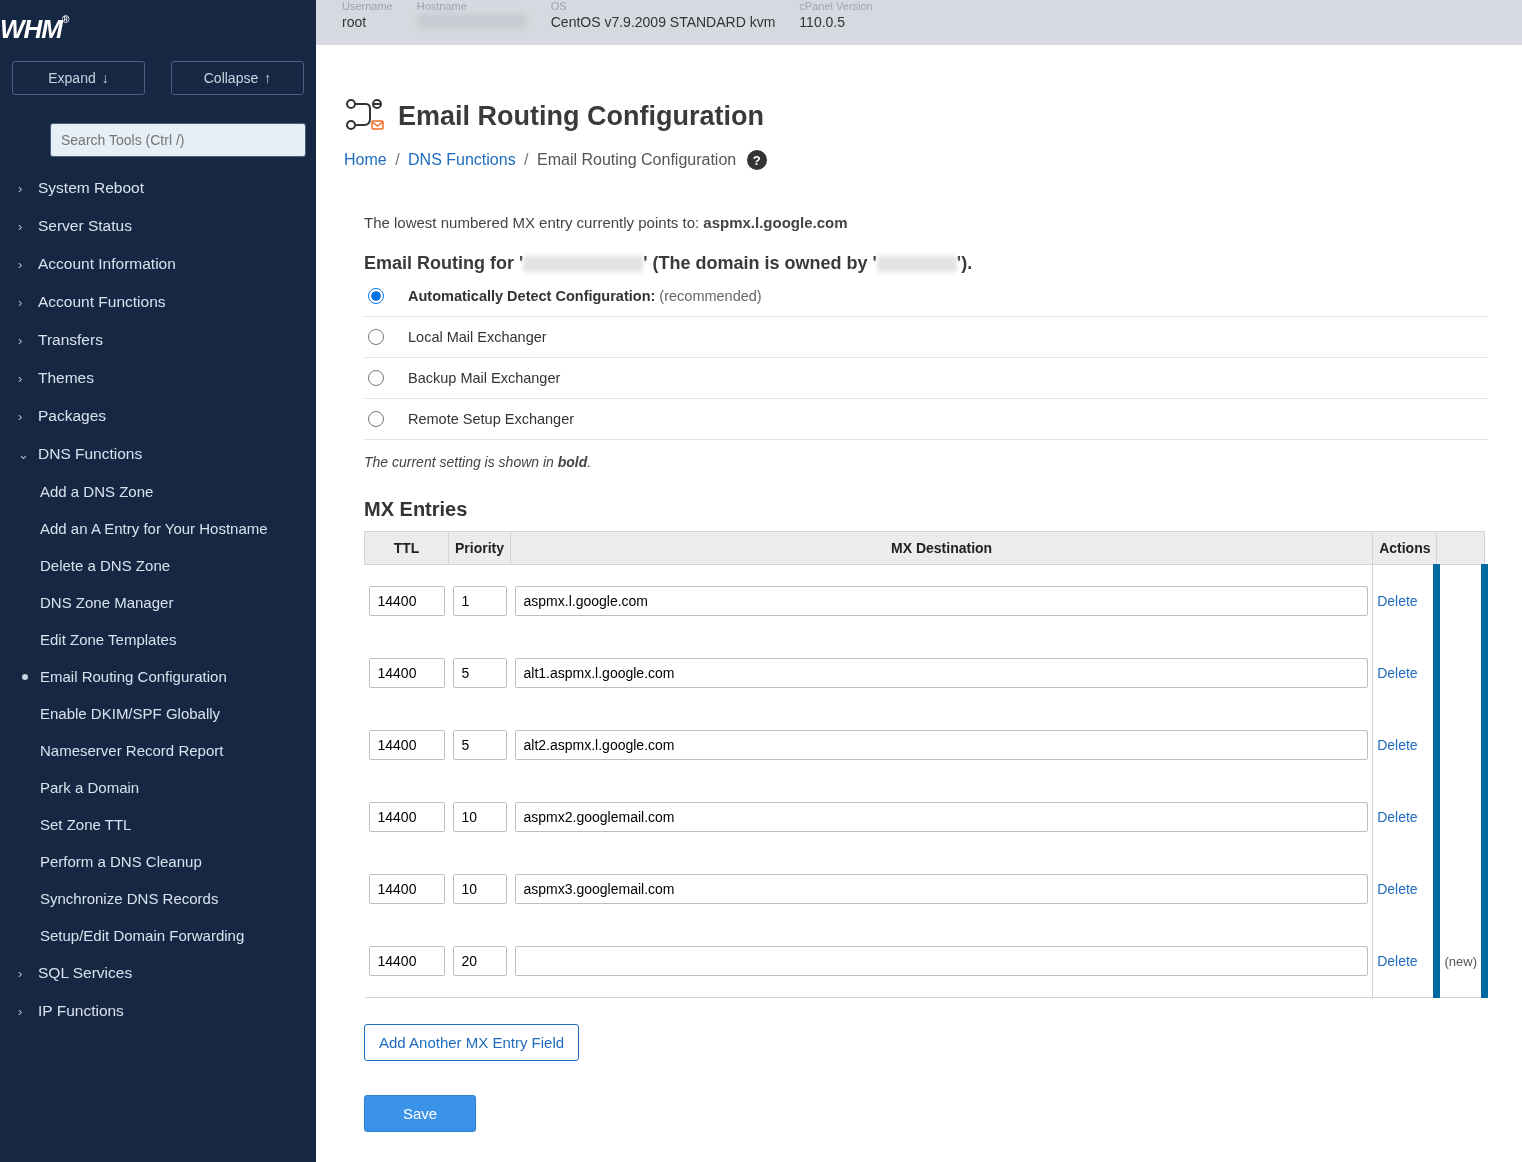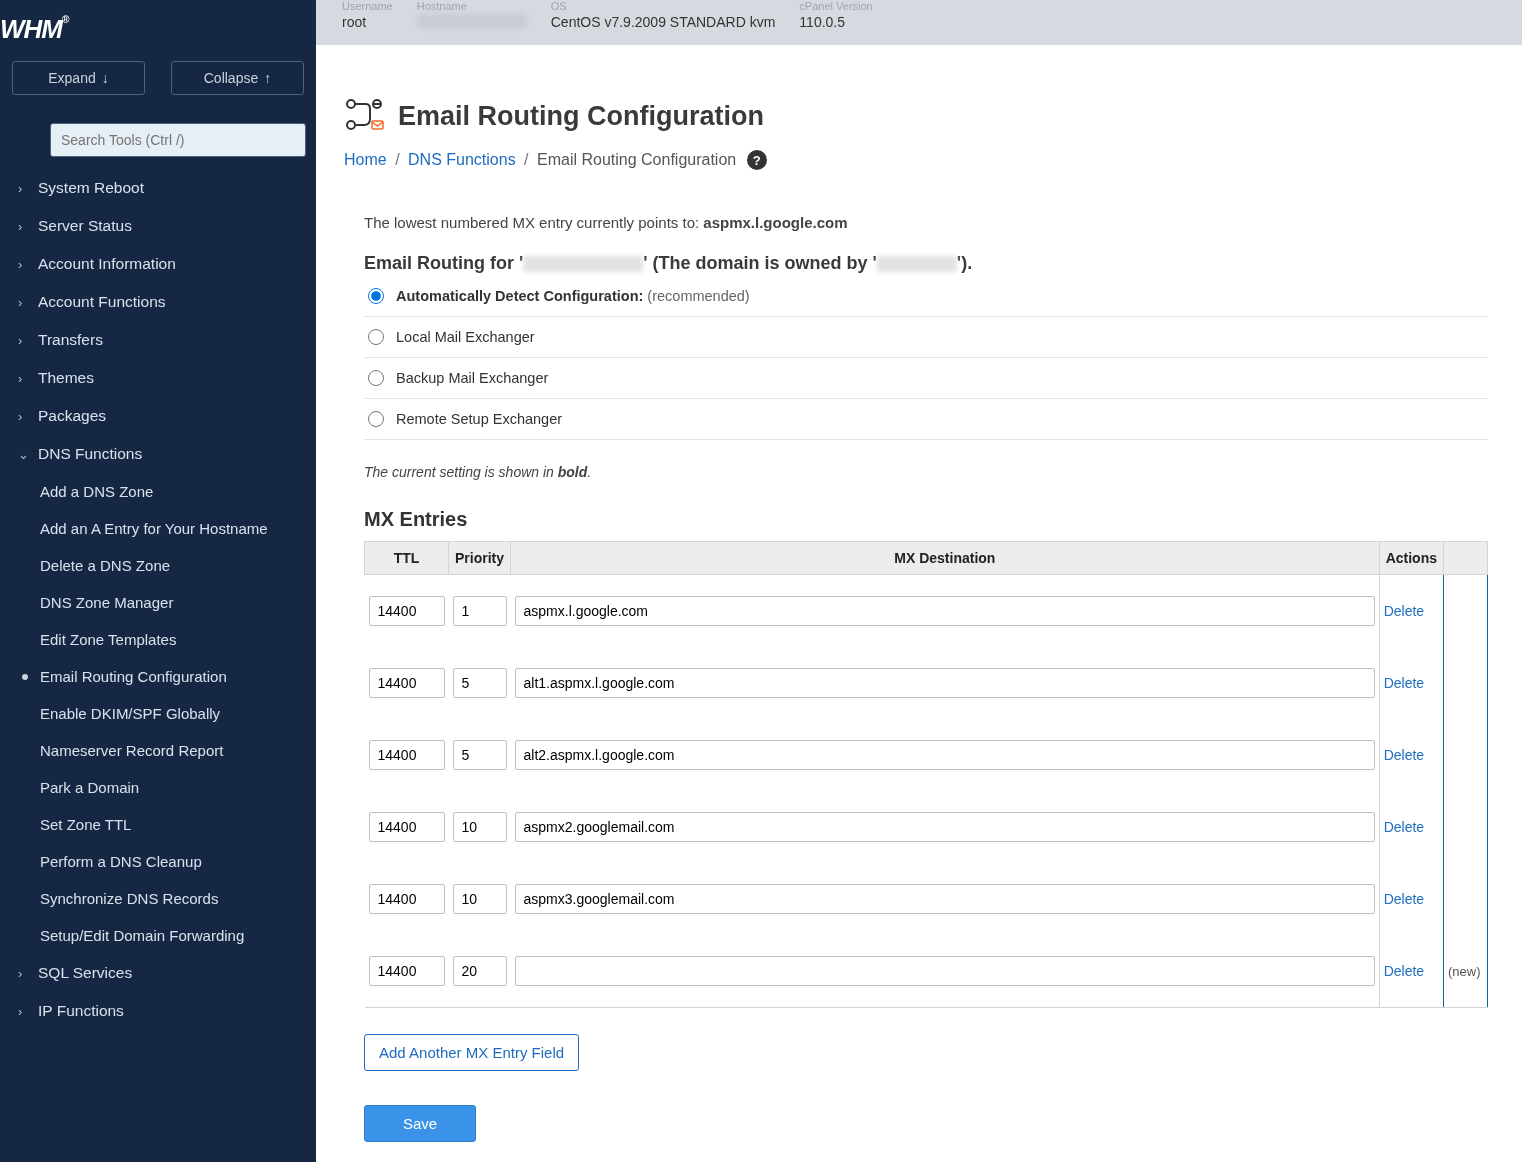--- a/index.html
+++ b/index.html
@@ -141,48 +141,48 @@
   background: #e2e2e2;
   border-radius: 3px;
   vertical-align: middle;
   filter: blur(2px);
 }
 .routing-header .redacted.sm { width: 80px; }
 .radio-list { }
 .radio-row {
   display: flex;
   align-items: center;
-  gap: 12px;
+  gap: 24px;
   padding: 12px 4px;
   border-bottom: 1px solid #e3e3e3;
   font-size: 14.5px;
   color: #333;
 }
 .radio-row:first-child { padding-top: 6px; }
 .radio-row input[type=radio] { width: 16px; height: 16px; accent-color: #0073e6; }
 .radio-row .opt-label { }
 .radio-row .opt-label.bold { font-weight: 700; }
 .radio-row .rec { color: #666; font-weight: 400; }
-.note-italic { font-style: italic; color: #444; margin: 24px 0 28px; }
+.note-italic { font-style: italic; color: #444; margin: 14px 0 28px; }
 .note-italic strong { font-style: italic; font-weight: 700; }
 .mx-entries-title { font-size: 20px; font-weight: 700; color: #333; margin-bottom: 10px; }
 .mx-table { width: 100%; border-collapse: collapse; }
 .mx-table th {
   background: #ececec;
   border: 1px solid #d4d4d4;
   padding: 8px 6px;
   font-size: 14px;
   font-weight: 700;
   color: #222;
 }
 .mx-table td {
   padding: 21px 4px;
   vertical-align: middle;
 }
-.mx-table td.bordered { border-right: 1px solid #0369a1; border-left: 1px solid #d4d4d4; }
+.mx-table td.bordered { border-right: 7px solid #0369a1; border-left: 1px solid #d4d4d4; }
 .mx-table tr.last td { border-bottom: 1px solid #d4d4d4; }
 .mx-table input[type=text] {
   width: 100%;
   padding: 6px 8px;
   border: 1px solid #bfbfbf;
   border-radius: 2px;
   font-size: 14px;
 }
 .ttl-col { width: 84px; }
 .prio-col { width: 62px; }

